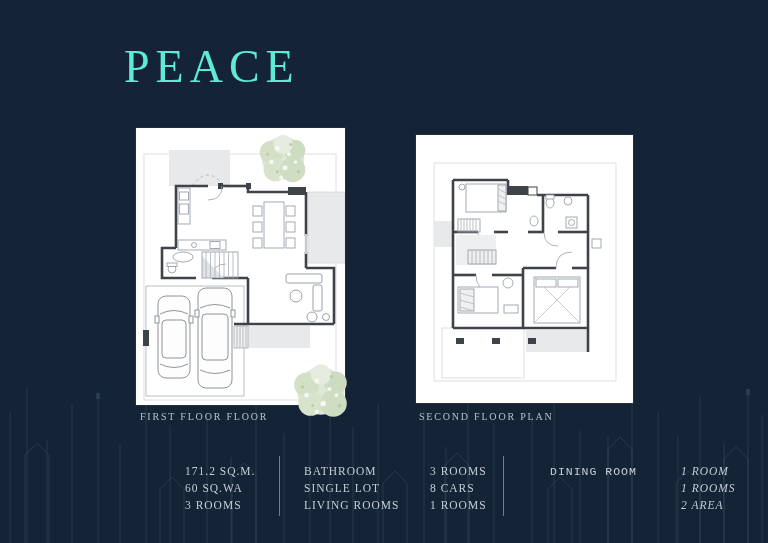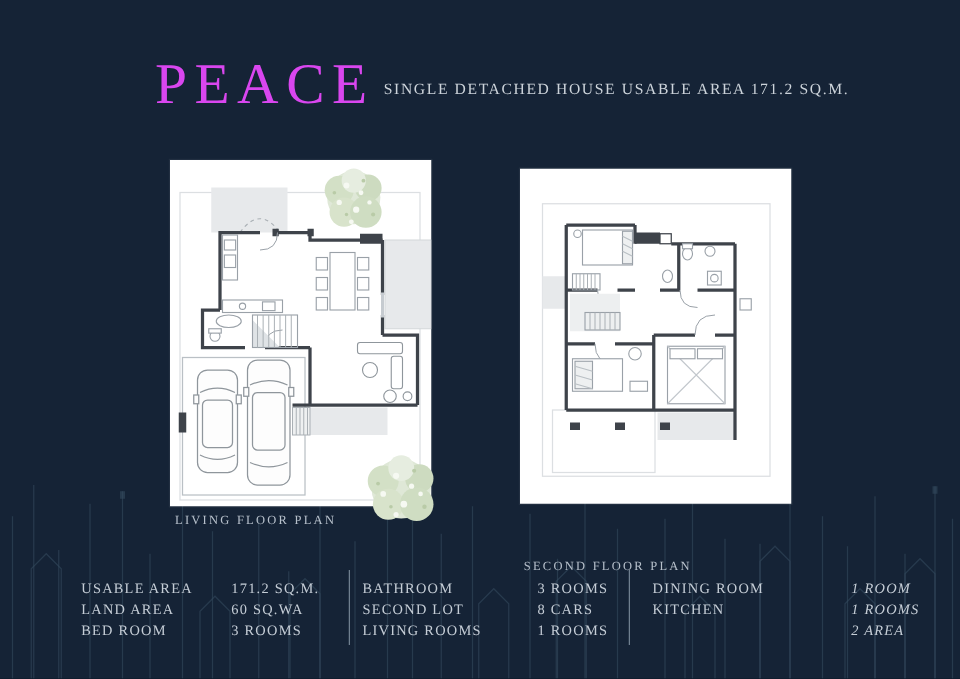--- a/index.html
+++ b/index.html
@@ -6,44 +6,44 @@
   .poster{
     position:relative;width:768px;height:543px;overflow:hidden;
     background:#152336;
     font-family:"Liberation Serif", serif;
   }
   .abs{position:absolute;}
   
   .title{
     left:124px;top:44px;
     font-size:46px;letter-spacing:6px;font-weight:400;
-    color:#d946ef;line-height:1;
+    color:#5eead4;line-height:1;
   }
   .subtitle{
     left:307px;top:64px;
     font-size:12.5px;letter-spacing:1.3px;
     color:#ccd3da;
   }
   
   .plan-box{background:#ffffff;box-shadow:0 0 0 1px rgba(255,255,255,0.06);}
   .plan1{left:136px;top:128px;width:209px;height:277px;}
   .plan2{left:416px;top:135px;width:217px;height:268px;}
   .plan-caption{
     font-size:10px;letter-spacing:1.8px;color:#b7c0cb;
   }
   .cap1{left:140px;top:411px;}
-  .cap2{left:419px;top:411px;margin-top:37px;}
+  .cap2{left:419px;top:411px;}
   
   .tree1{left:252px;top:129px;width:62px;height:62px;}
   .tree2{left:288px;top:358px;width:66px;height:66px;}
   
   .spec-col{top:463px;color:#c5cdd6;font-size:11.5px;letter-spacing:1px;line-height:17px;white-space:nowrap;}
   .g1l{left:65px;}  .g1v{left:185px;}
-  .g2l{left:290px;} .g2v{left:430px;}
-  .g3l{left:522px;} .g3v{left:681px;font-style:italic;}
+  .g2l{left:304px;} .g2v{left:430px;}
+  .g3l{left:550px;font-family:Liberation Mono, monospace;} .g3v{left:681px;font-style:italic;}
   .vdivider{top:456px;width:1px;height:60px;background:rgba(160,176,192,0.65);}
   .d1{left:279px;} .d2{left:503px;}
   svg{display:block;}
 </style>
 </head>
 <body>
 
 <div class="poster">
 
   <svg class="abs" style="left:0;top:385px;" width="768" height="158" aria-hidden="true">
@@ -91,21 +91,20 @@
     </g>
     <g fill="#33495e" fill-opacity="0.6">
       <rect x="96" y="8" width="4" height="6"></rect>
         <rect x="308" y="5" width="4" height="6"></rect>
       <rect x="552" y="8" width="4" height="6"></rect>
         <rect x="746" y="4" width="4" height="6"></rect>
     </g>
   </svg>
 
   <div class="abs title">PEACE</div>
-  <div class="abs subtitle">SINGLE DETACHED HOUSE USABLE AREA 171.2 SQ.M.</div>
 
   <div class="abs plan-box plan1">
     <svg width="209" height="277" viewBox="0 0 209 277" aria-hidden="true">
 
       <rect x="8" y="26" width="192" height="246" fill="none" stroke="#dcdfe2" stroke-width="1"></rect>
 
       <rect x="33" y="22" width="61" height="36" fill="#e7e9eb"></rect>
       <rect x="172" y="64" width="37" height="71" fill="#e7e9eb" stroke="#d3d7da" stroke-width="0.8"></rect>
       <path d="M56,58 Q72,36 88,58" fill="none" stroke="#aab0b5" stroke-width="0.9" stroke-dasharray="3,3"></path>
 
@@ -322,48 +321,42 @@
         <circle cx="28" cy="52" r="2"></circle>
     </g>
     <g fill="#b9cba7">
       <circle cx="42" cy="18" r="1.6"></circle>
         <circle cx="14" cy="28" r="1.5"></circle>
         <circle cx="50" cy="46" r="1.7"></circle>
         <circle cx="24" cy="46" r="1.4"></circle>
     </g>
   </svg>
 
-  <div class="abs plan-caption cap1">LIVING FLOOR PLAN</div>
+  <div class="abs plan-caption cap1">FIRST FLOOR FLOOR</div>
   <div class="abs plan-caption cap2">SECOND FLOOR PLAN</div>
 
-  <div class="abs spec-col g1l">
-    <div>USABLE AREA</div>
-    <div>LAND AREA</div>
-    <div>BED ROOM</div>
-  </div>
   <div class="abs spec-col g1v">
     <div>171.2 SQ.M.</div>
     <div>60 SQ.WA</div>
     <div>3 ROOMS</div>
   </div>
   <div class="abs vdivider d1"></div>
   <div class="abs spec-col g2l">
     <div>BATHROOM</div>
-    <div>SECOND LOT</div>
+    <div>SINGLE LOT</div>
     <div>LIVING ROOMS</div>
   </div>
   <div class="abs spec-col g2v">
     <div>3 ROOMS</div>
     <div>8 CARS</div>
     <div>1 ROOMS</div>
   </div>
   <div class="abs vdivider d2"></div>
   <div class="abs spec-col g3l">
     <div>DINING ROOM</div>
-    <div>KITCHEN</div>
   </div>
   <div class="abs spec-col g3v">
     <div>1 ROOM</div>
     <div>1 ROOMS</div>
     <div>2 AREA</div>
   </div>
 
 </div>
 
 </body></html>

